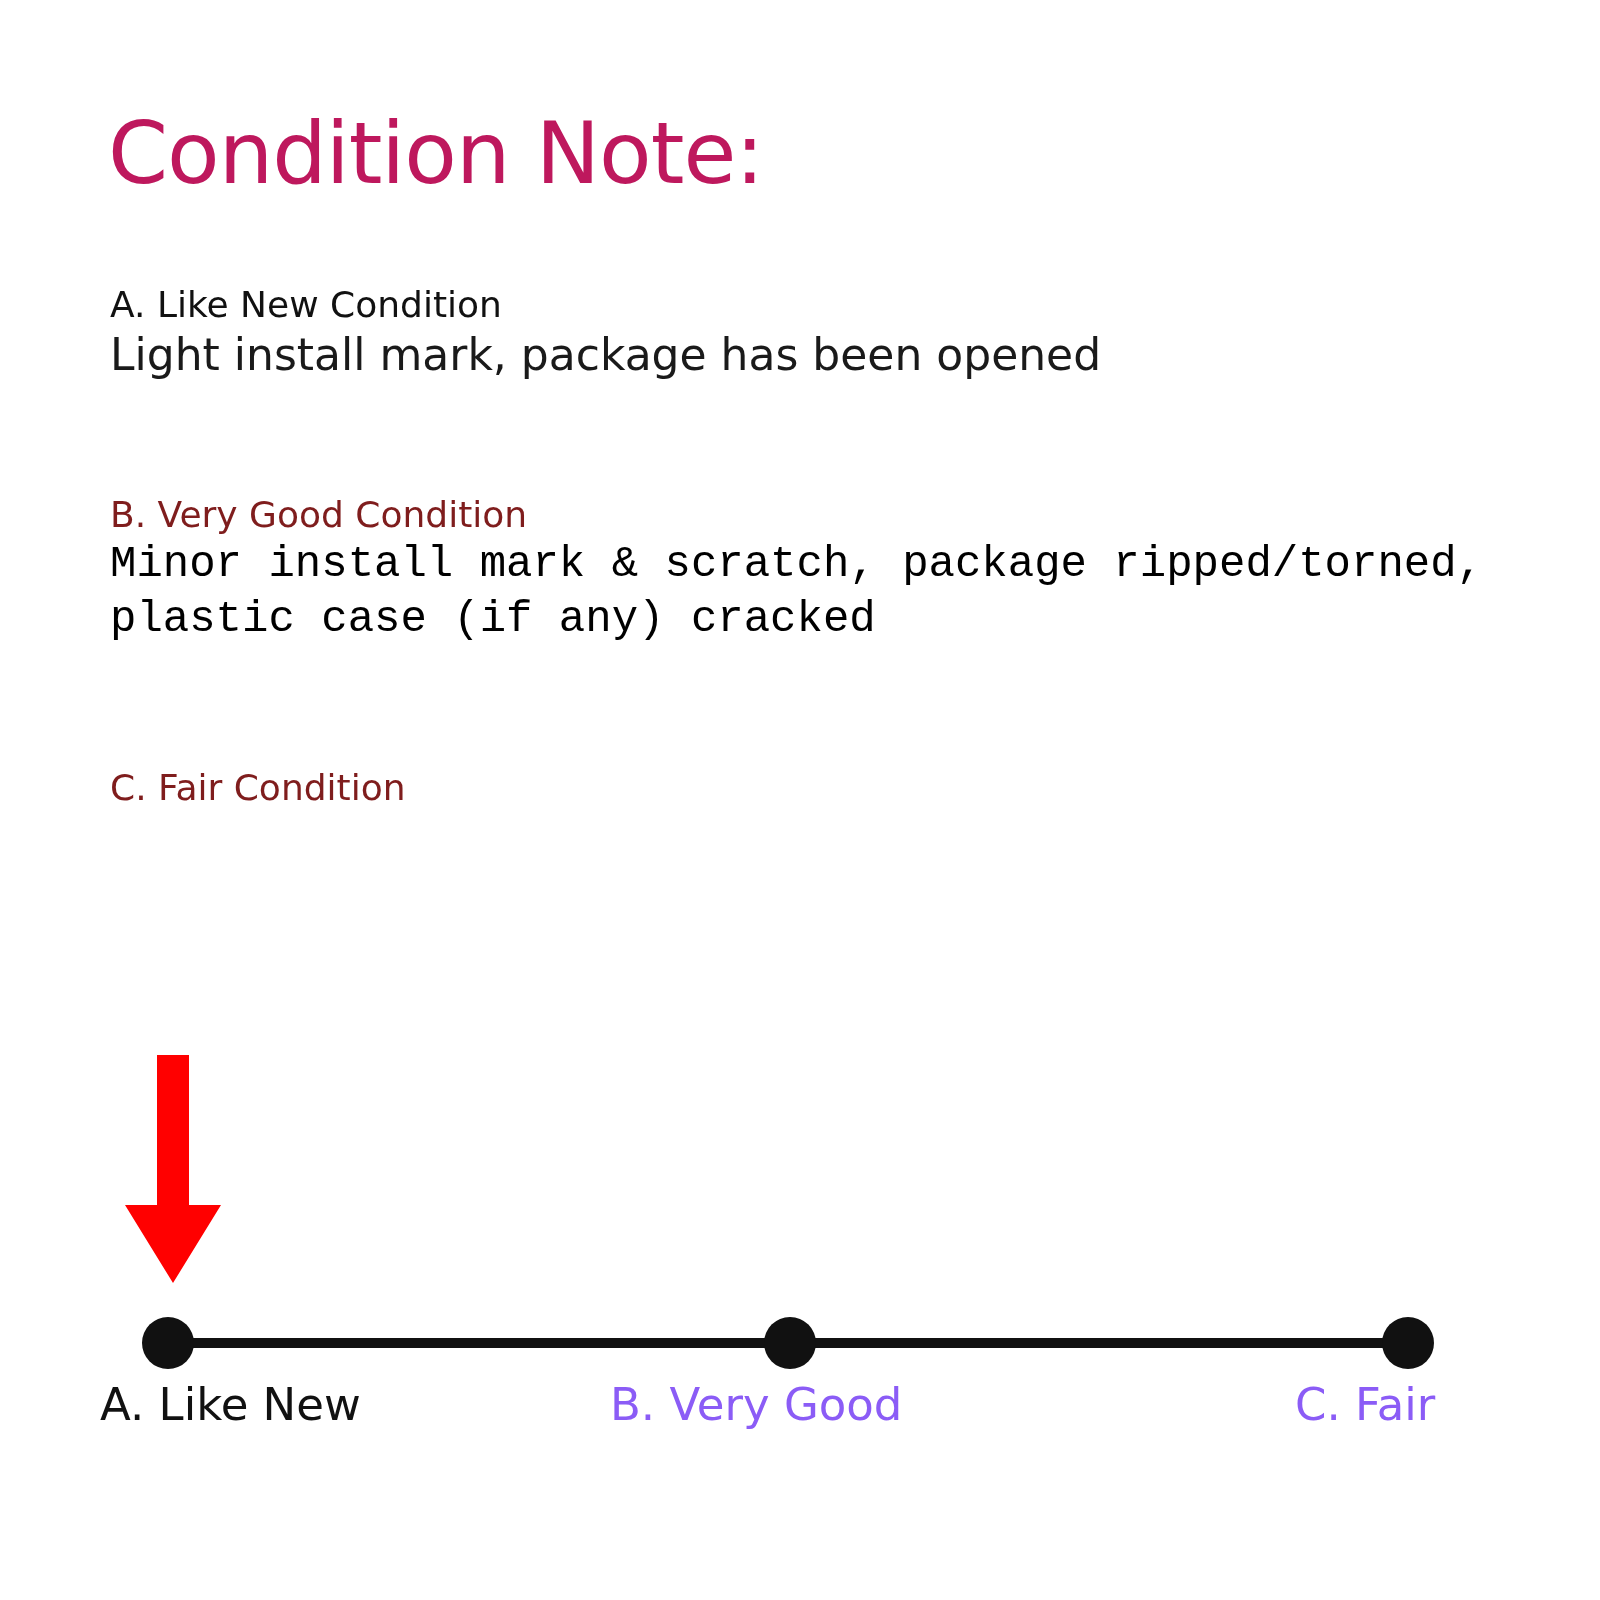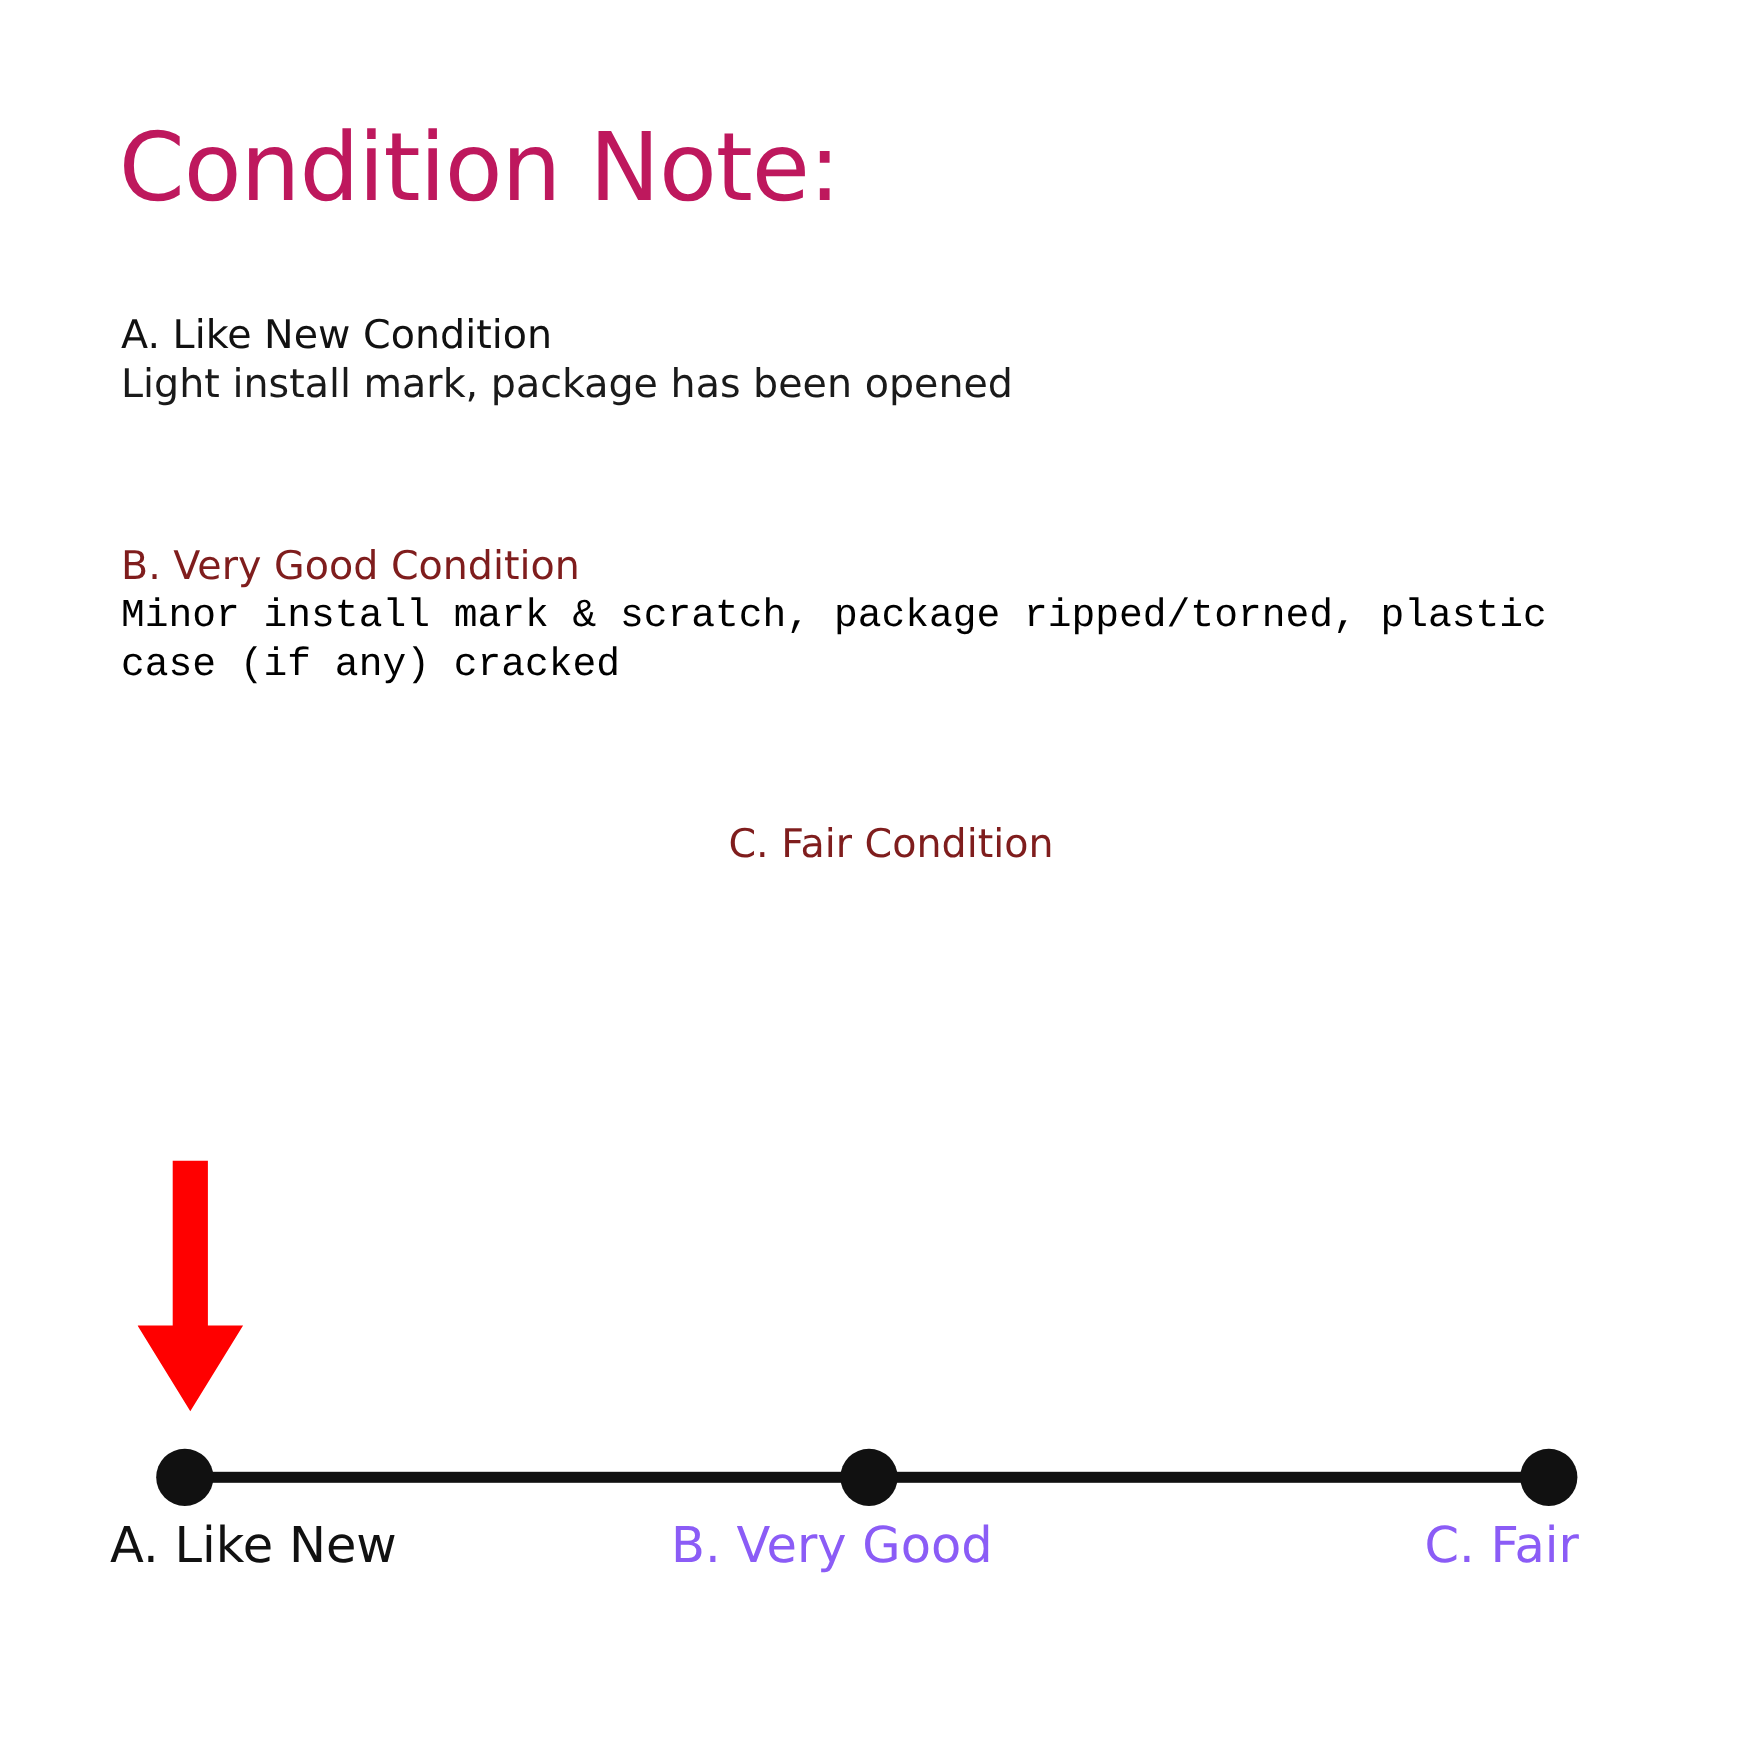--- a/index.html
+++ b/index.html
@@ -32,32 +32,32 @@
     font-weight: 400;
     white-space: nowrap;
   }
   .block {
     position: absolute;
     left: 110px;
     width: 1400px;
   }
   .block-a { top: 285px; }
   .block-b { top: 495px; }
-  .block-c { top: 748px; text-align: center; }
+  .block-c { top: 768px; }
 
   .heading {
     font-size: 36px;
     line-height: 1.12;
     font-weight: 400;
     margin: 0 0 2px 0;
     letter-spacing: 0px;
     white-space: nowrap;
   }
   .body-text {
-    font-size: 36px;
+    font-size: 44px;
     line-height: 1.25;
     font-weight: 400;
     margin: 0;
     letter-spacing: 0px;
   }
   .dark .heading { color: #111111; }
   .dark .body-text { color: #1a1a1a; }
   .muted .heading { color: #7f1d1d; }
   .muted .body-text { color: #000000; font-family: Liberation Mono, monospace; }
 

